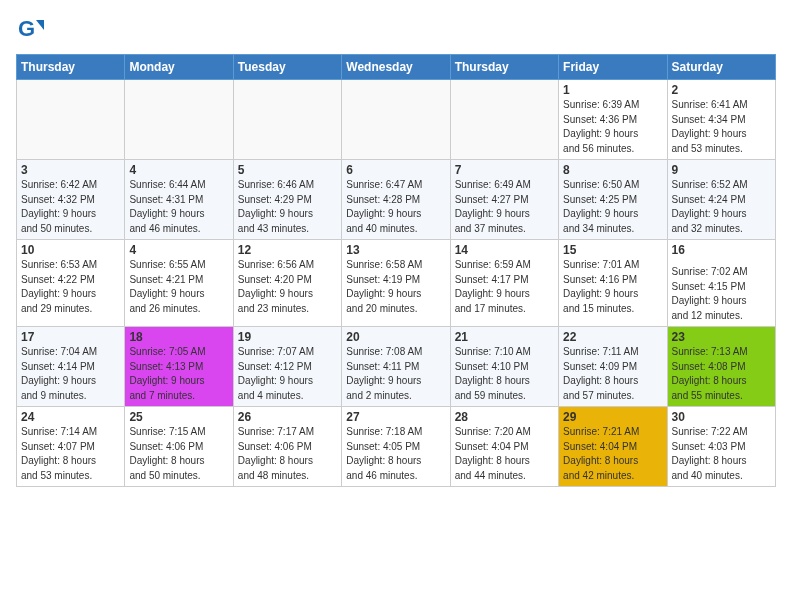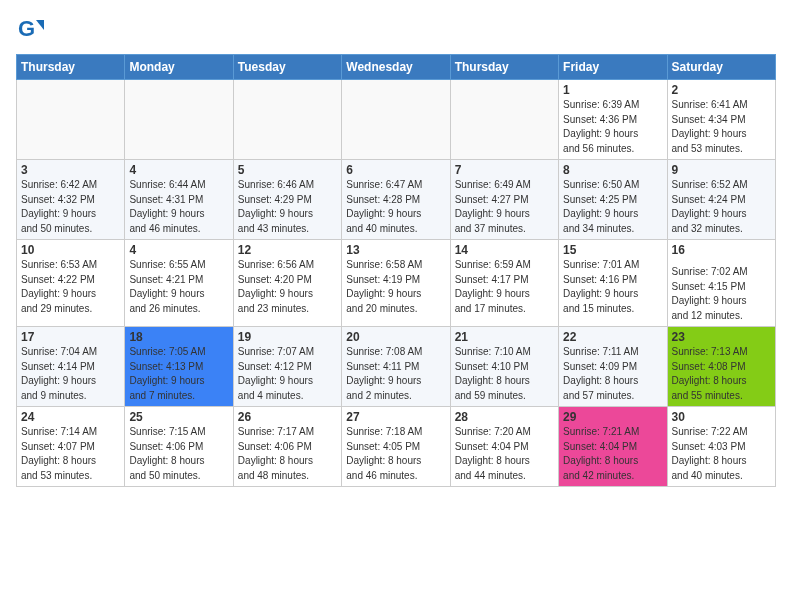--- a/index.html
+++ b/index.html
@@ -255,21 +255,21 @@
           </td>
         </tr>
         <tr>
           <td style="background: rgb(244, 247, 251);">
             <span class="day-number">17</span>
             <div class="day-info" style="white-space: pre-line;">Sunrise: 7:04 AM
 Sunset: 4:14 PM
 Daylight: 9 hours
 and 9 minutes.</div>
           </td>
-          <td style="background: #3b82f6;">
+          <td style="background: #d946ef;">
             <span class="day-number">18</span>
             <div class="day-info" style="white-space: pre-line;">Sunrise: 7:05 AM
 Sunset: 4:13 PM
 Daylight: 9 hours
 and 7 minutes.</div>
           </td>
           <td style="background: rgb(244, 247, 251);">
             <span class="day-number">19</span>
             <div class="day-info" style="white-space: pre-line;">Sunrise: 7:07 AM
 Sunset: 4:12 PM
@@ -334,21 +334,21 @@
 Daylight: 8 hours
 and 46 minutes.</div>
           </td>
           <td style="background: rgb(255, 255, 255);">
             <span class="day-number">28</span>
             <div class="day-info" style="white-space: pre-line;">Sunrise: 7:20 AM
 Sunset: 4:04 PM
 Daylight: 8 hours
 and 44 minutes.</div>
           </td>
-          <td style="background: #ec4899;">
+          <td style="background: #eab308;">
             <span class="day-number">29</span>
             <div class="day-info" style="white-space: pre-line;">Sunrise: 7:21 AM
 Sunset: 4:04 PM
 Daylight: 8 hours
 and 42 minutes.</div>
           </td>
           <td style="background: rgb(255, 255, 255);">
             <span class="day-number">30</span>
             <div class="day-info" style="white-space: pre-line;">Sunrise: 7:22 AM
 Sunset: 4:03 PM

